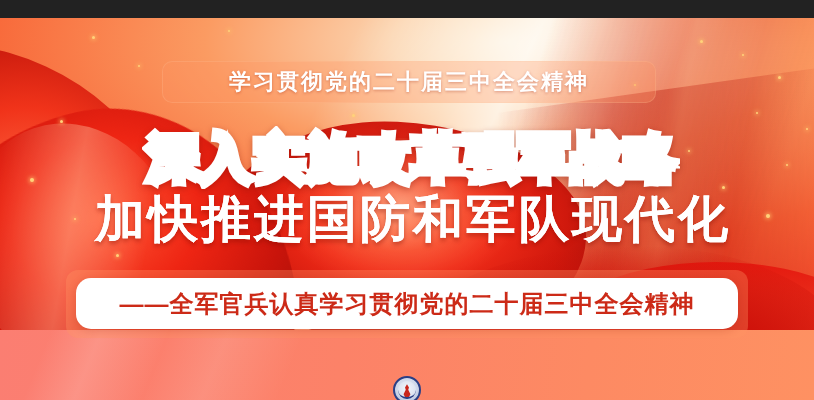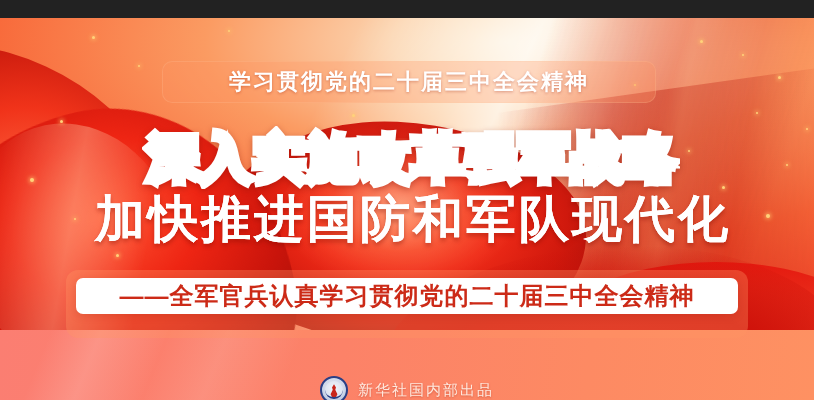--- a/index.html
+++ b/index.html
@@ -192,22 +192,22 @@
 
   
   .sub-frame{
     position:absolute; left:66px; top:252px;
     width:682px; height:68px;
     border-radius:12px;
     background:rgba(255,150,100,.34);
   }
   .sub-card{
     position:absolute; left:76px; top:260px;
-    width:662px; height:36px;
-    background:#fff; border-radius:7px;
+    width:662px; height:51px;
+    background:#fff; border-radius:15px;
     display:flex; align-items:center; justify-content:center;
     box-shadow:0 2px 8px rgba(140,20,0,.18);
   }
   .sub-text{
     color:#cc2a17; font-size:24px; font-weight:700; letter-spacing:1px;
     white-space:nowrap;
   }
 
   
   .footer{
@@ -304,16 +304,15 @@
   <div class="sub-card">
     <span class="sub-text">——全军官兵认真学习贯彻党的二十届三中全会精神</span>
   </div>
 
   <div class="footer">
     <span class="logo">
       <span class="logo-inner"></span>
       <span class="logo-mark"></span>
       <span class="logo-arc"></span>
     </span>
-    <span class="footer-text">新华社国内部出品</span>
   </div>
 
 </div>
 
 </body></html>

